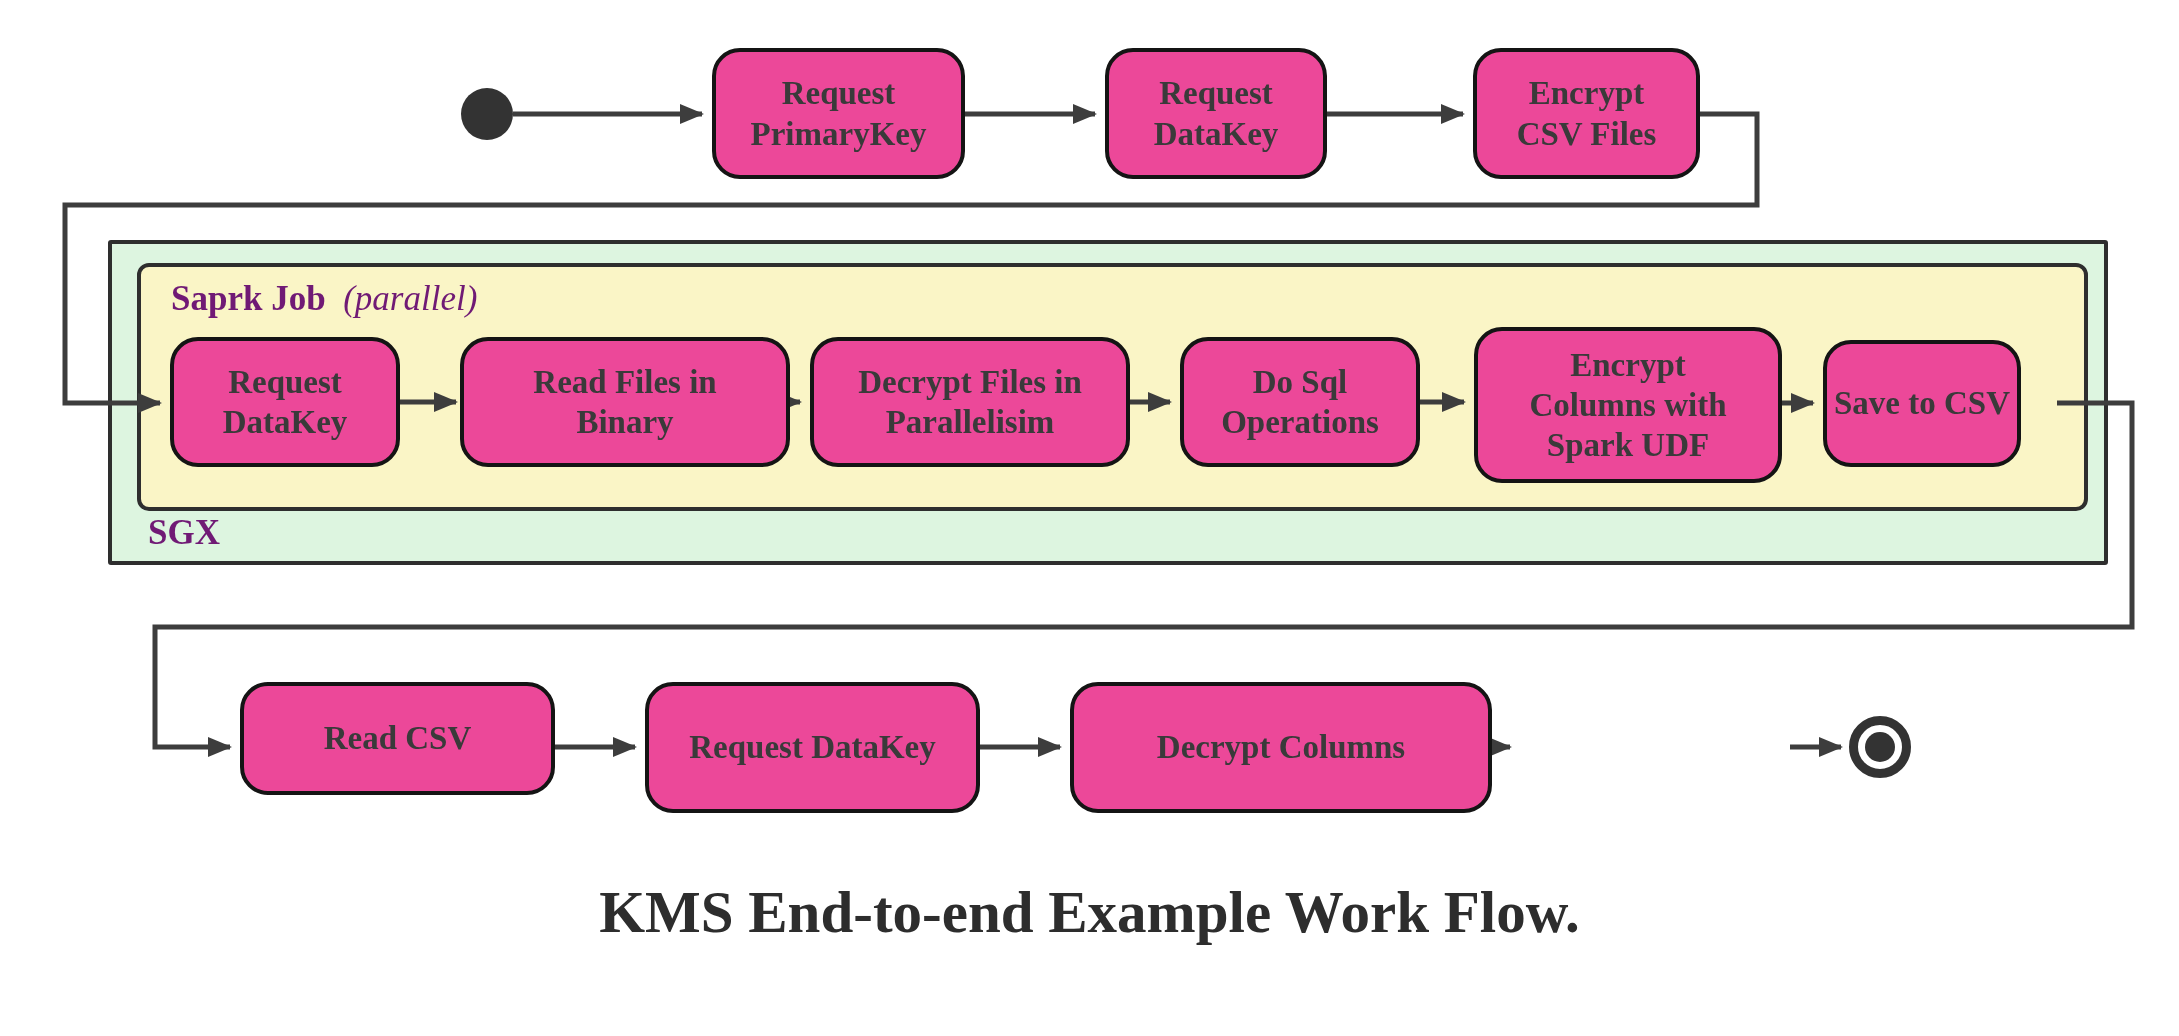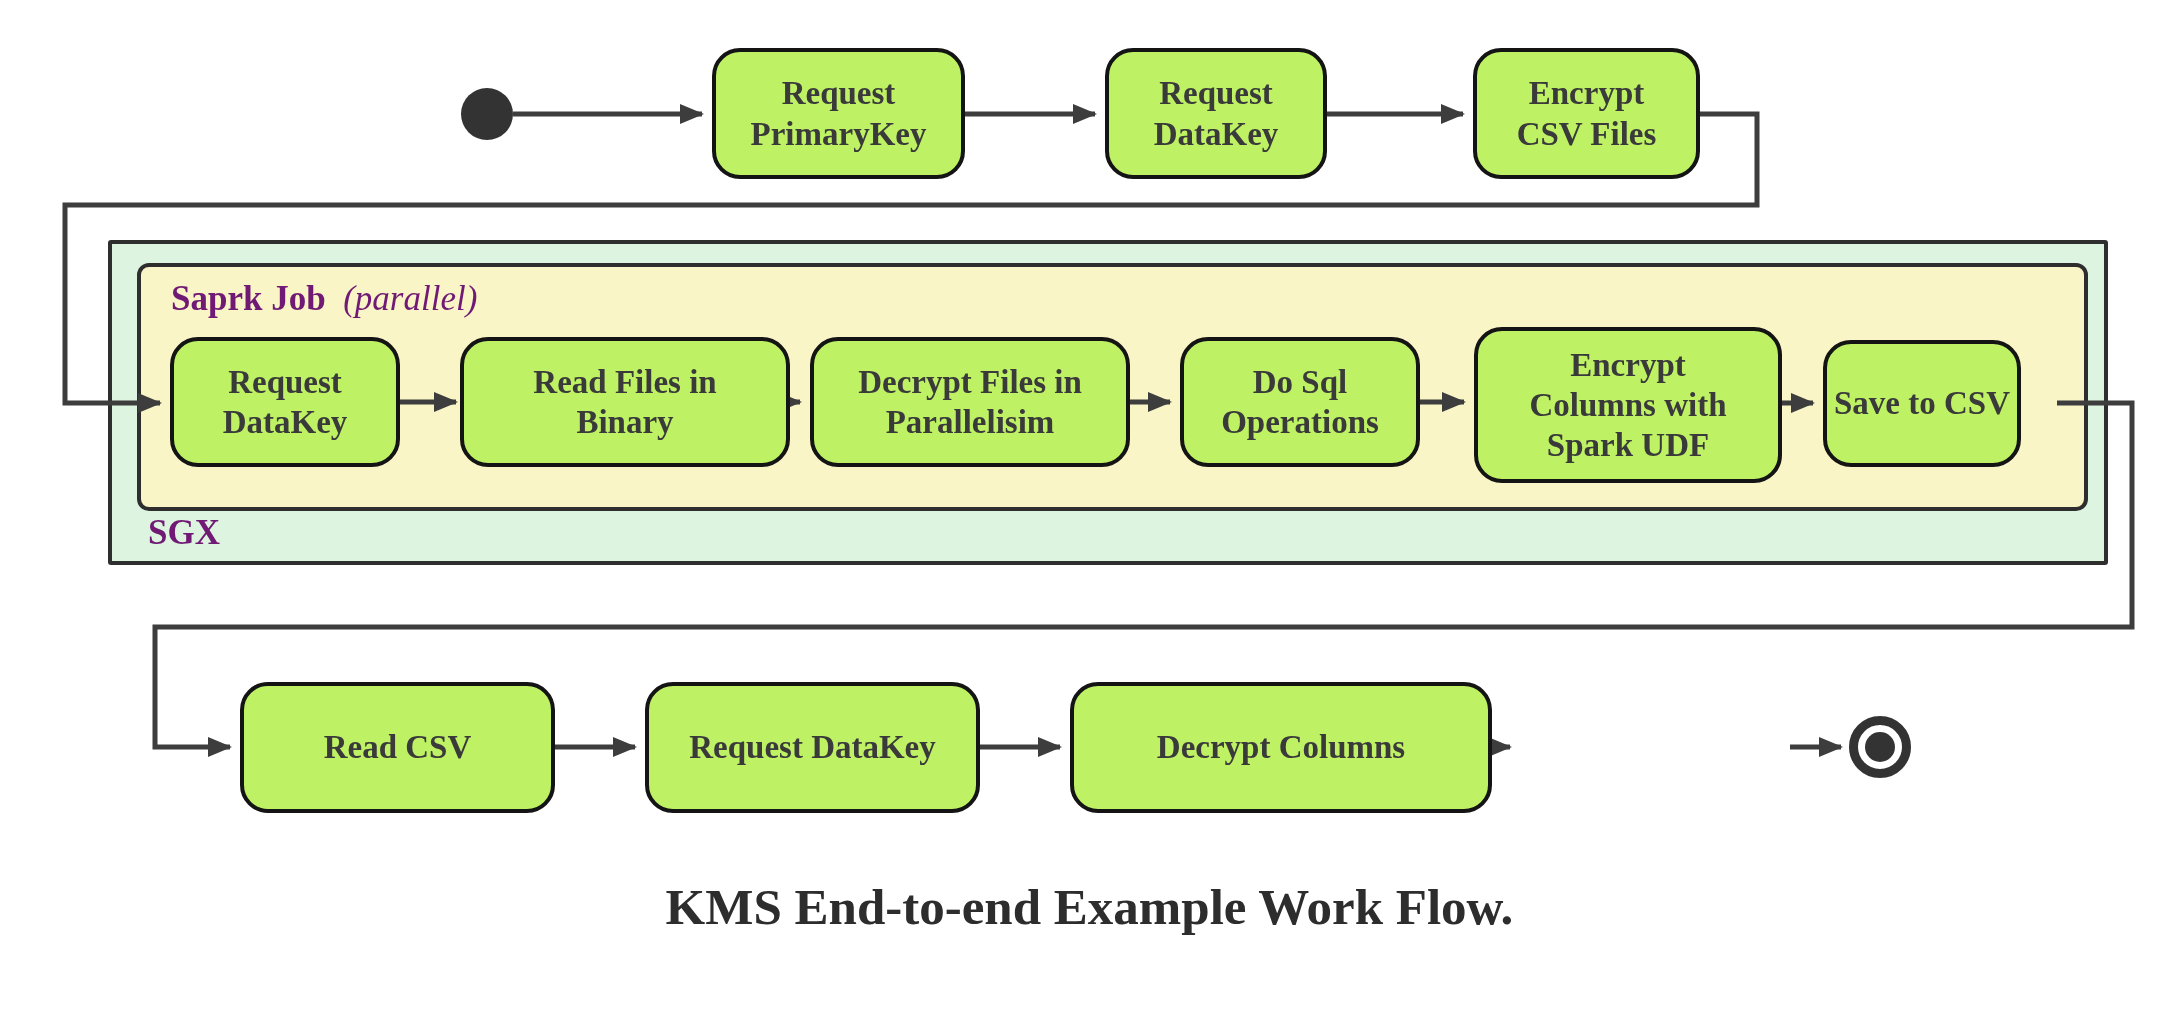--- a/index.html
+++ b/index.html
@@ -38,21 +38,21 @@
     color: #701a75;
     white-space: nowrap;
   }
   .spark-label { left: 30px; top: 12px; }
   .spark-label .paren { font-weight: normal; font-style: italic; }
   .sgx-label { left: 36px; bottom: 8px; }
 
   
   .node {
     position: absolute;
-    background: #bef264;
+    background: #ec4899;
     border: 4px solid #141414;
     border-radius: 28px;
     box-sizing: border-box;
     display: flex;
     align-items: center;
     justify-content: center;
     text-align: center;
     font-weight: bold;
     font-size: 33px;
     line-height: 1.22;
@@ -97,21 +97,21 @@
     stroke-width: 5px;
   }
 
   
   .caption {
     position: absolute;
     left: 0; top: 878px;
     width: 2179px;
     text-align: center;
     font-weight: bold;
-    font-size: 51px;
+    font-size: 59px;
     color: #2d2d2d;
   }
 </style>
 </head>
 <body>
 
 <div class="canvas">
 
   <div class="container-sgx">
     <div class="container-spark">
@@ -160,21 +160,21 @@
 Binary</div>
   <div class="node" style="left:1180px; top:337px; width:240px; height:130px;">Do Sql
 Operations</div>
   <div class="node" style="left:810px; top:337px; width:320px; height:130px;">Decrypt Files in
 Parallelisim</div>
   <div class="node" style="left:1474px; top:327px; width:308px; height:156px;">Encrypt
 Columns with
 Spark UDF</div>
   <div class="node" style="left:1823px; top:340px; width:198px; height:127px;">Save to CSV</div>
 
-  <div class="node" style="left:240px; top:682px; width:315px; height:131px;">Read CSV</div>
+  <div class="node" style="left:240px; top:682px; width:315px; height:113px;">Read CSV</div>
   <div class="node" style="left:645px; top:682px; width:335px; height:131px;">Request DataKey</div>
   <div class="node" style="left:1070px; top:682px; width:422px; height:131px;">Decrypt Columns</div>
 
   <div class="end-state">
     <div class="dot"></div>
   </div>
 
   <div class="caption">KMS End-to-end Example Work Flow.</div>
 
 </div>

